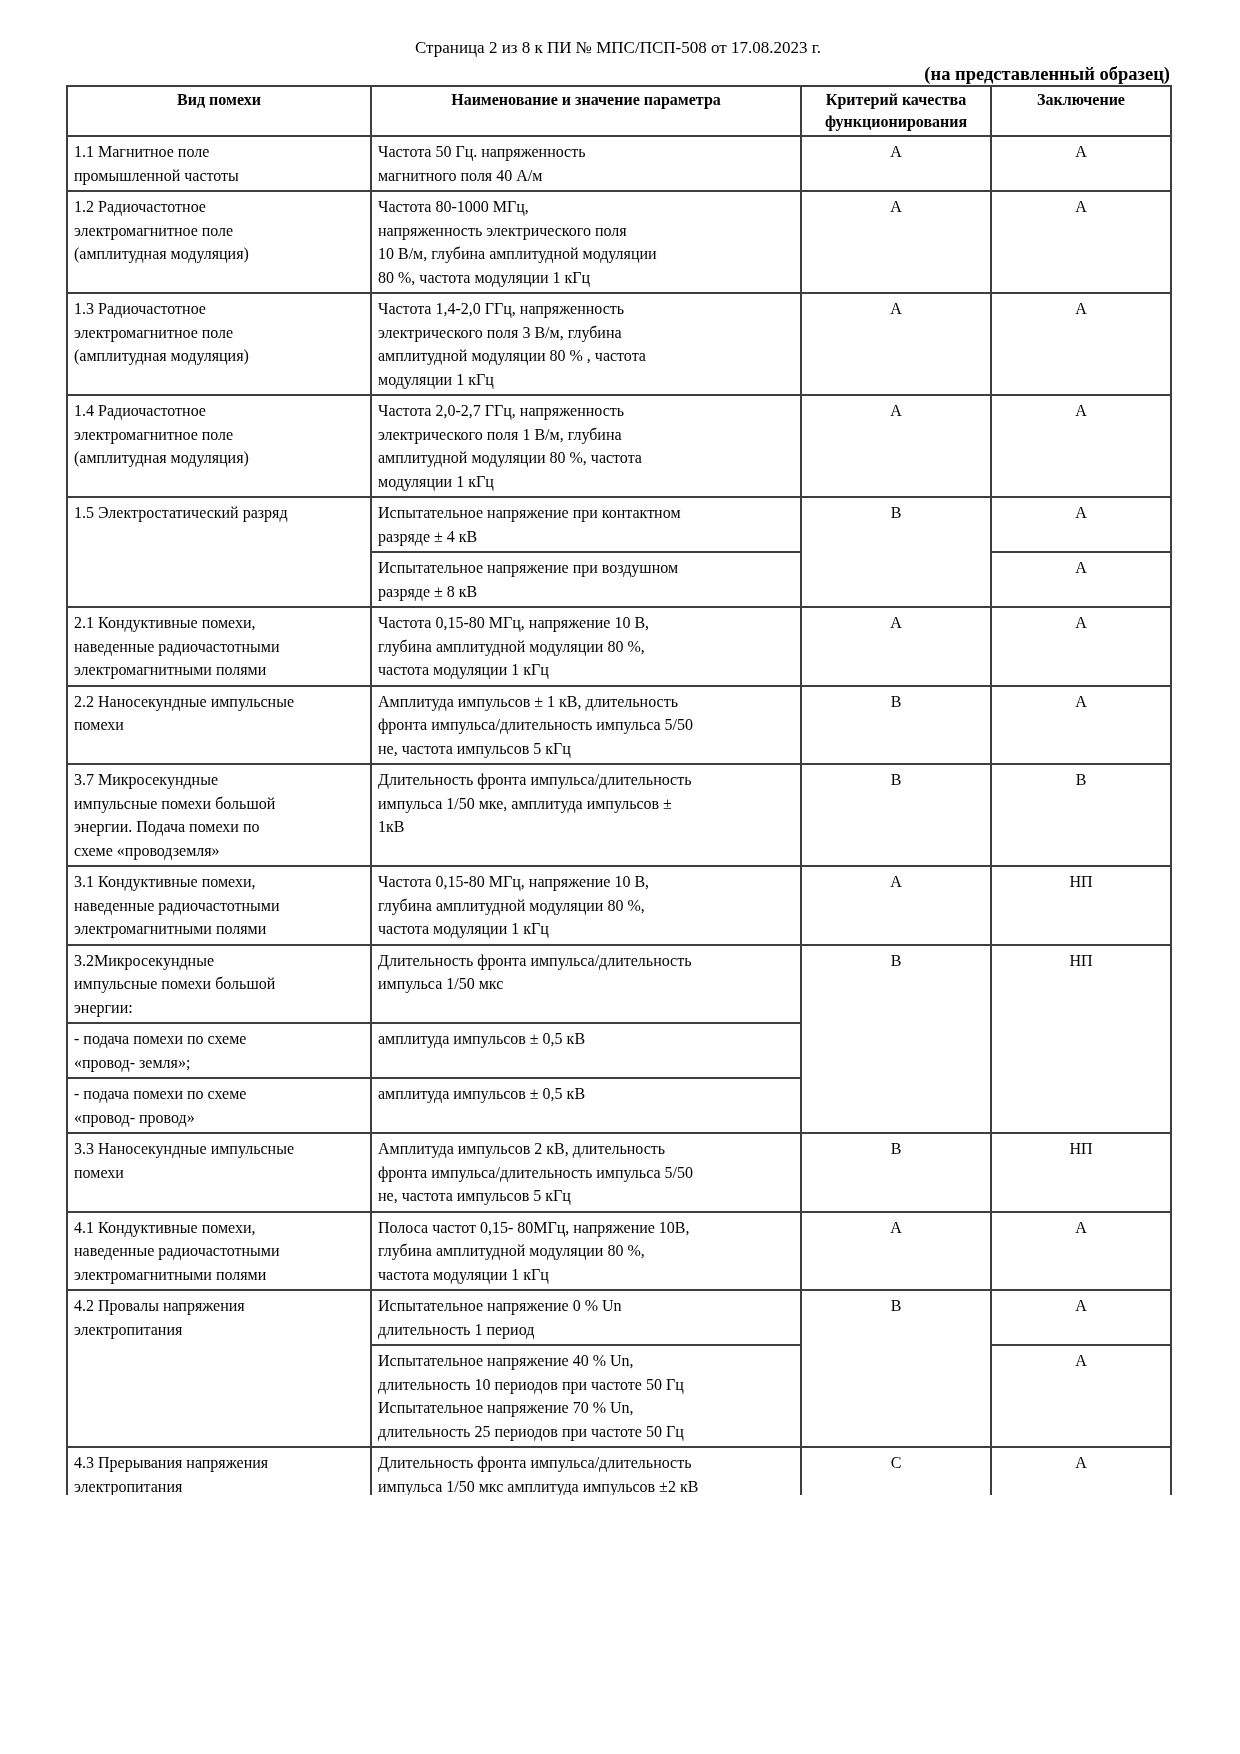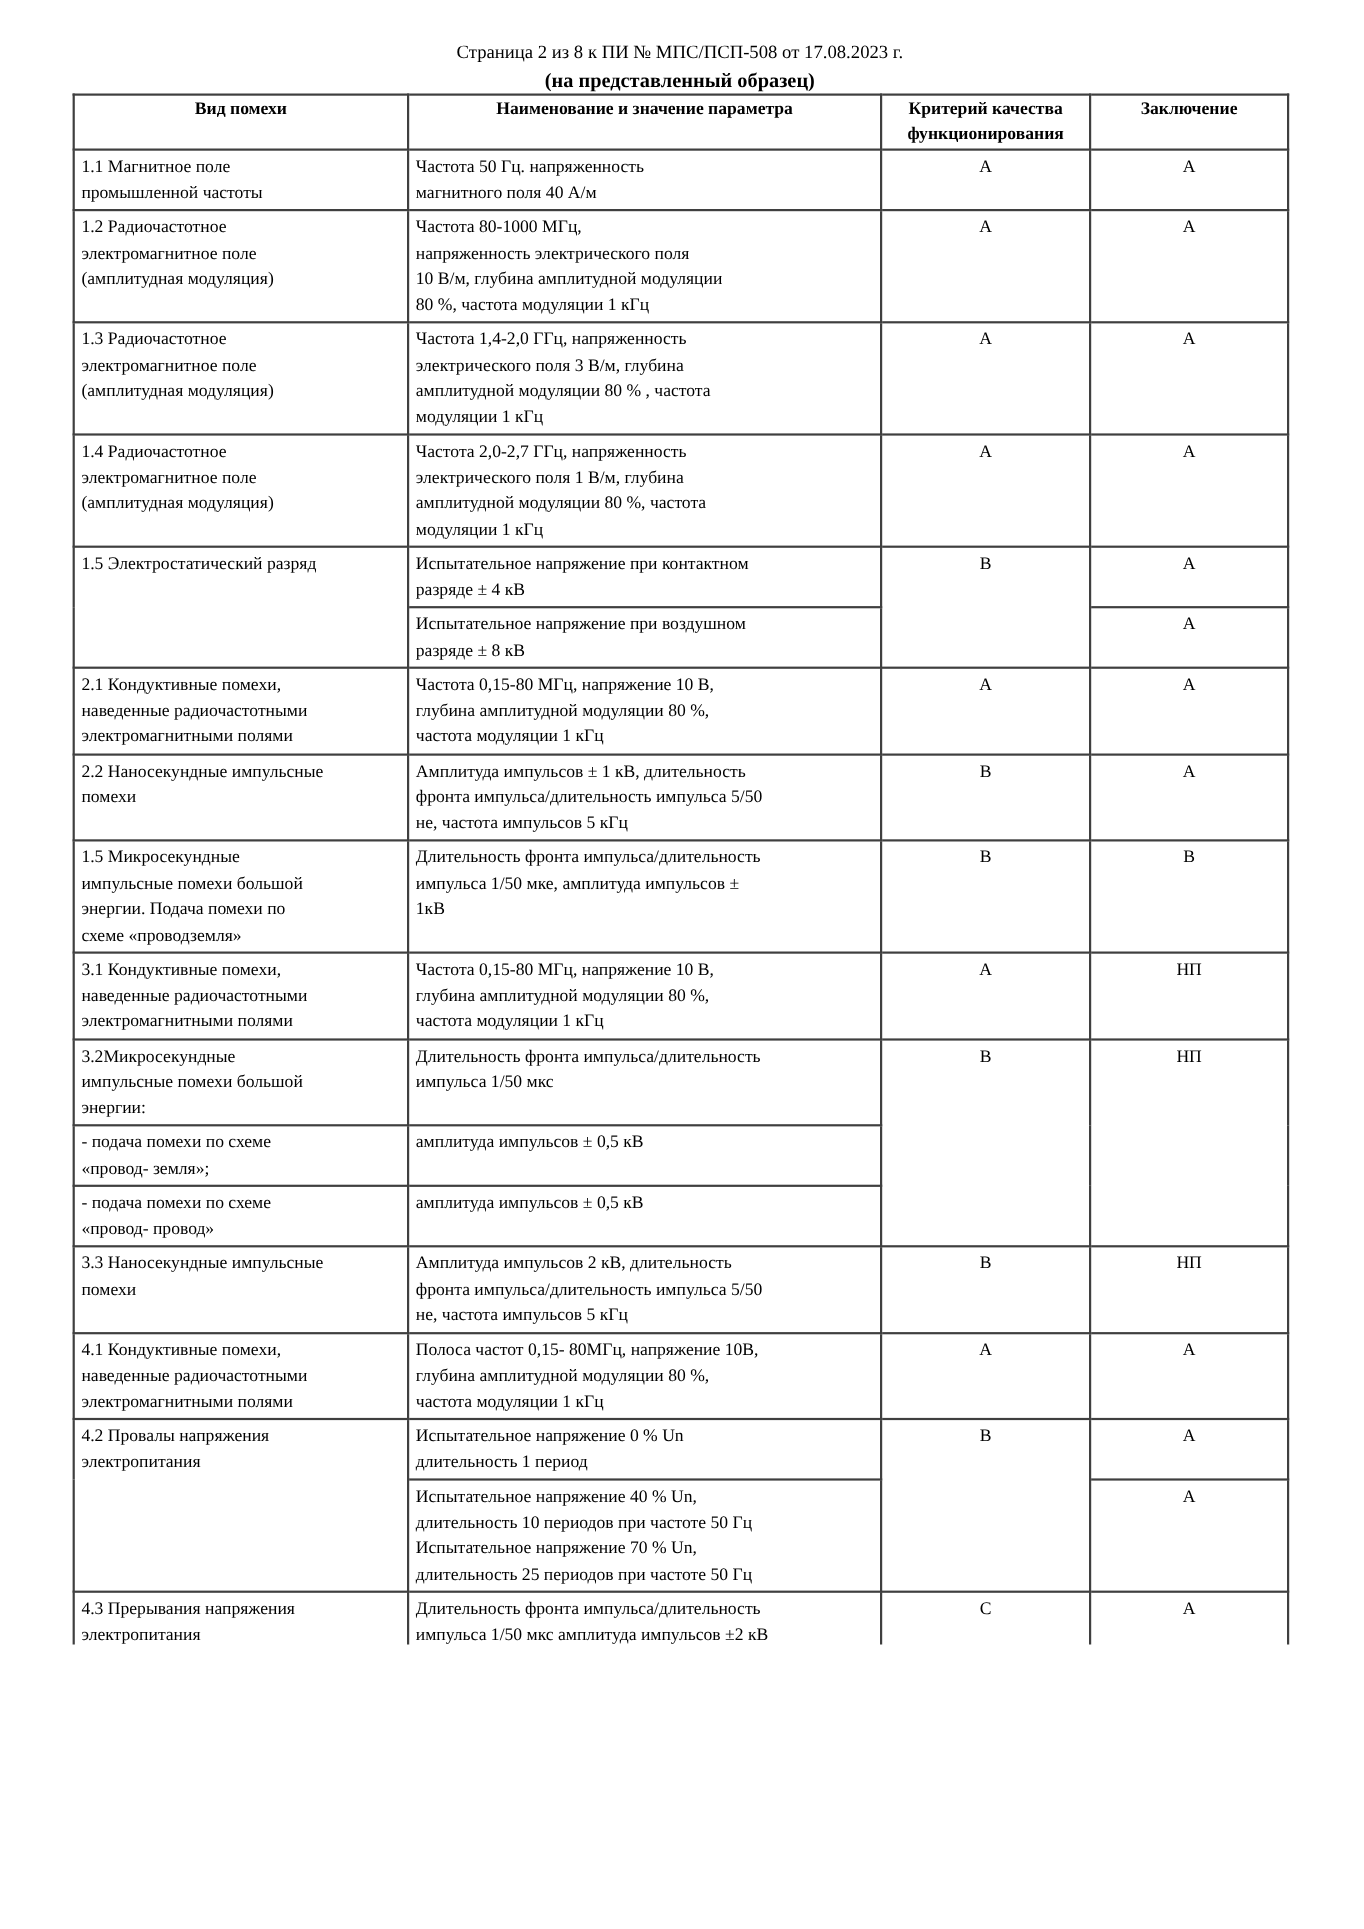--- a/index.html
+++ b/index.html
@@ -3,21 +3,21 @@
 <meta charset="utf-8">
 <style>
   html,body { margin:0; padding:0; background:#ffffff; }
   .page {
     width:1240px; height:1495px; background:#ffffff; color:#000;
     font-family:"Liberation Serif","DejaVu Serif",serif;
     box-sizing:border-box; padding:38px 70px 0 66px; position:relative;
   }
   .doc-header { text-align:center; font-size:17px; line-height:20px; }
   .doc-title  { text-align:center; font-size:21px; font-weight:bold; margin:25px 0 0 0; line-height:24px; }
-  .doc-subtitle { text-align:center; font-size:18.5px; font-weight:bold; margin:5px 0 0 0; line-height:22px; }
+  .doc-subtitle { text-align:right; font-size:18.5px; font-weight:bold; margin:5px 0 0 0; line-height:22px; }
   .table-caption { text-align:center; font-size:17px; font-weight:bold; margin:40px 0 3px 0; line-height:20px; }
   table.results {
     border-collapse:collapse; table-layout:fixed; width:1104px;padding-left:40px;
   }
   table.results th, table.results td {
     border:2px solid #3f3f3f; vertical-align:top;
     font-size:16px; line-height:23.5px; white-space:pre-line;
     padding:3px 6px; overflow:hidden;
   }
   table.results th {
@@ -125,21 +125,21 @@
       <tr>
         <td class="kind">2.2 Наносекундные импульсные
 помехи</td>
         <td class="param">Амплитуда импульсов ± 1 кВ, длительность
 фронта импульса/длительность импульса 5/50
 не, частота импульсов 5 кГц</td>
         <td class="val">В</td>
         <td class="val">А</td>
       </tr>
       <tr>
-        <td class="kind">1.5 Микросекундные
+        <td class="kind">3.7 Микросекундные
 импульсные помехи большой
 энергии. Подача помехи по
 схеме «проводземля»</td>
         <td class="param">Длительность фронта импульса/длительность
 импульса 1/50 мке, амплитуда импульсов ±
 1кВ</td>
         <td class="val">В</td>
         <td class="val">В</td>
       </tr>
       <tr>

